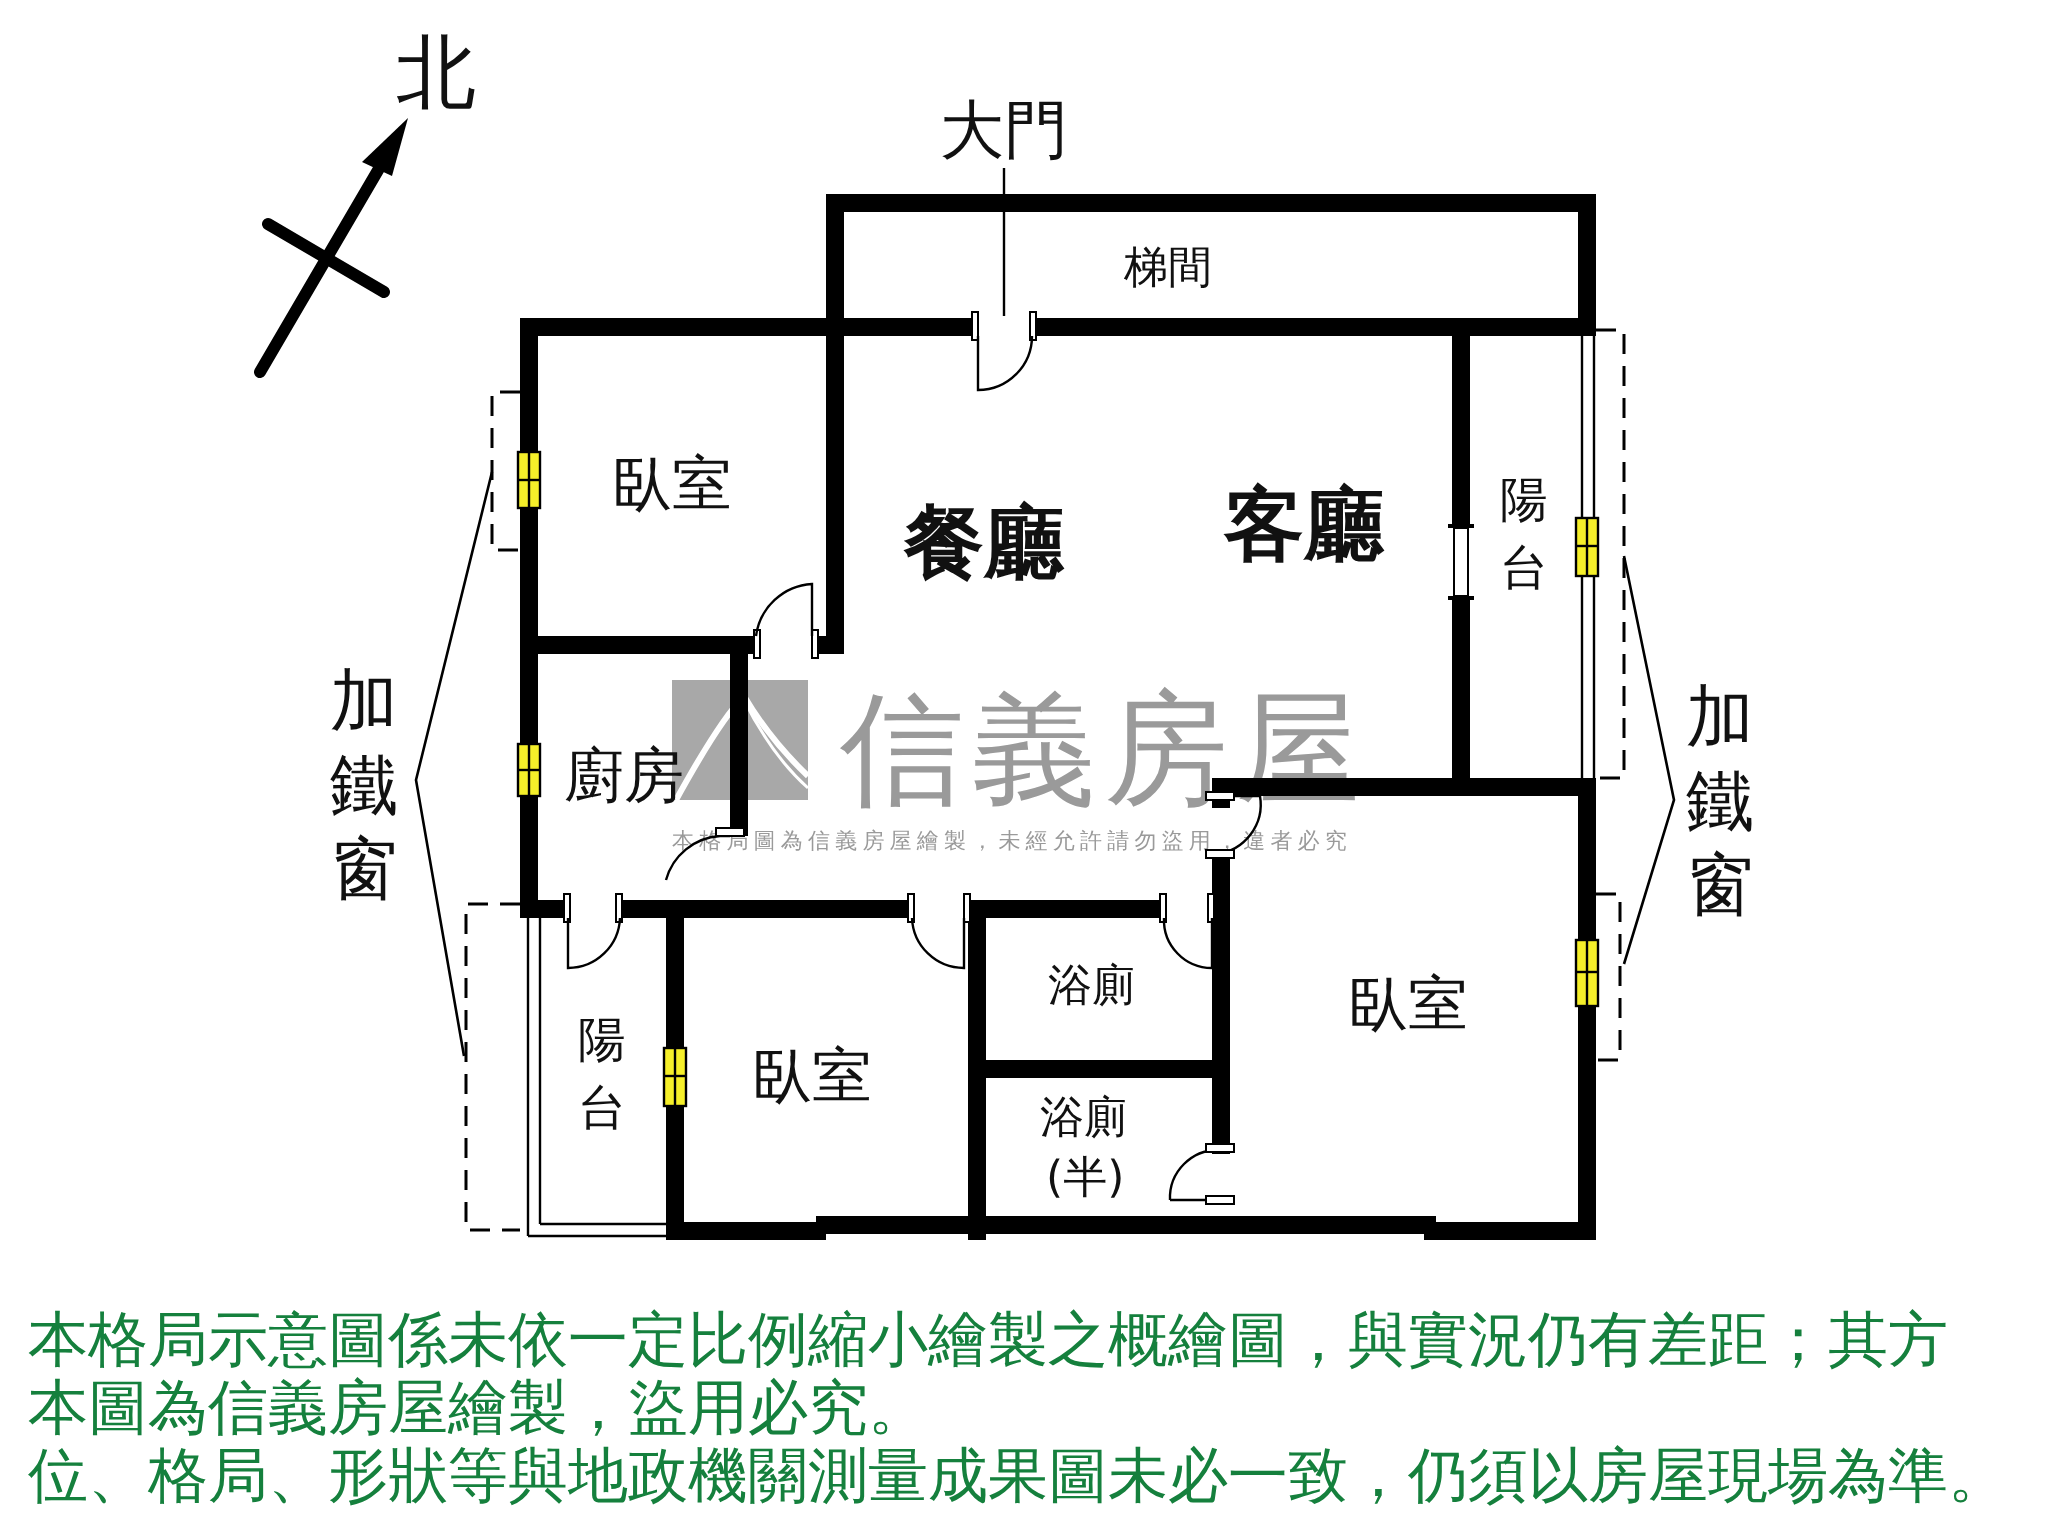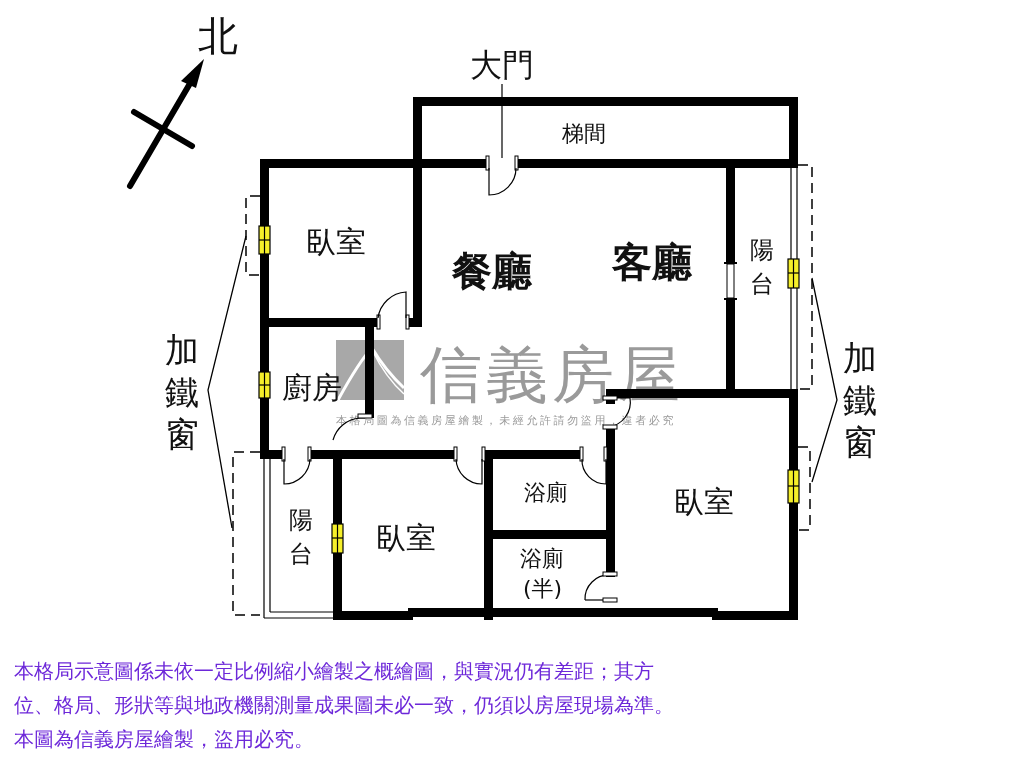--- a/index.html
+++ b/index.html
@@ -2,21 +2,21 @@
 <html><head>
   <meta charset="utf-8">
   <style>
     html, body { margin:0; padding:0; background:#ffffff; }
     body { width:1024px; height:768px; position:relative; overflow:hidden; font-family:"DejaVu Sans", sans-serif; }
     #plan { position:absolute; left:0; top:0; }
     .lbl { font-family:"DejaVu Sans", sans-serif; fill:#111; }
     .wm { font-family:"DejaVu Sans", sans-serif; fill:#9a9a9a; }
     .disclaimer {
       position:absolute; left:14px; top:654px; width:1000px;
-      font-family:"DejaVu Sans", sans-serif; font-size:20px; line-height:34px; color:#6d28d9;
+      font-family:"DejaVu Sans", sans-serif; font-size:30px; line-height:34px; color:#15803d;
     }
     .disclaimer div { white-space:nowrap; }
   </style>
 </head>
 <body>
 
 <svg id="plan" width="1024" height="650" viewBox="0 0 1024 650" xmlns="http://www.w3.org/2000/svg">
 
   <g>
     <rect x="336" y="340" width="68" height="60" fill="#a8a8a8"></rect>
@@ -184,15 +184,15 @@
   <text class="lbl" x="165" y="362" font-size="34">加</text>
   <text class="lbl" x="165" y="404" font-size="34">鐵</text>
   <text class="lbl" x="165" y="446" font-size="34">窗</text>
   <text class="lbl" x="843" y="370" font-size="34">加</text>
   <text class="lbl" x="843" y="412" font-size="34">鐵</text>
   <text class="lbl" x="843" y="454" font-size="34">窗</text>
 </svg>
 
 <div class="disclaimer">
   <div>本格局示意圖係未依一定比例縮小繪製之概繪圖，與實況仍有差距；其方</div>
+  <div>本圖為信義房屋繪製，盜用必究。</div>
   <div>位、格局、形狀等與地政機關測量成果圖未必一致，仍須以房屋現場為準。</div>
-  <div>本圖為信義房屋繪製，盜用必究。</div>
 </div>
 
 </body></html>

